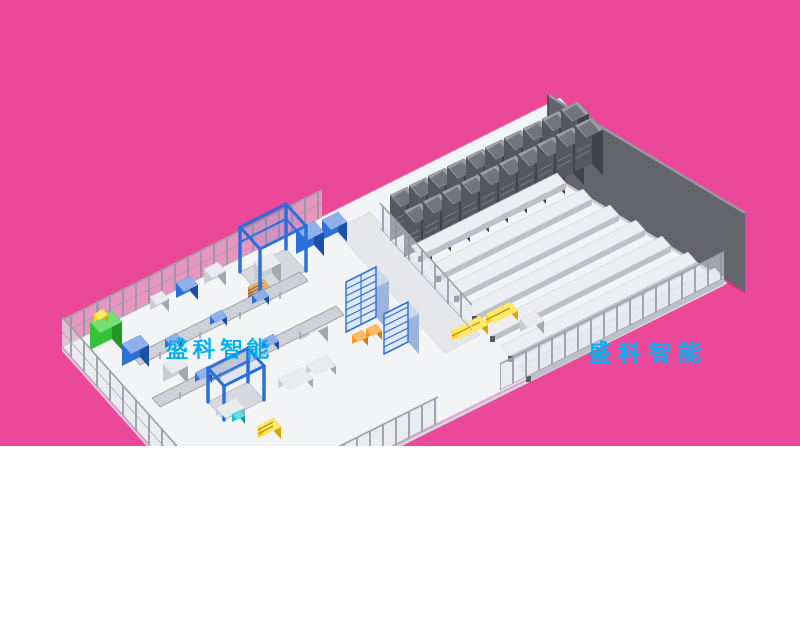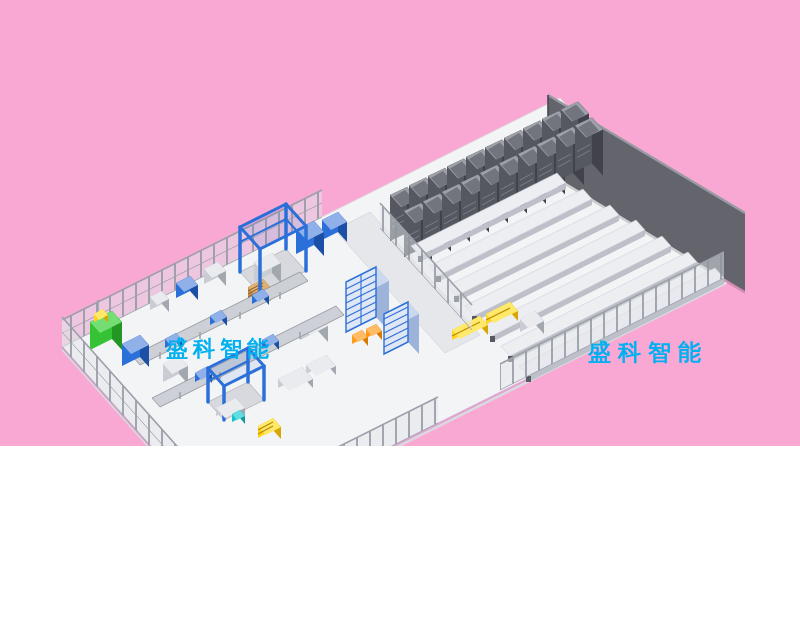--- a/index.html
+++ b/index.html
@@ -1,17 +1,17 @@
 <!DOCTYPE html>
 <html style="--floor: #f3f4f6; --floor_edge: #dfa8d0; --wall: #63646c; --wall_top: #989aa2; --cabinet_front: #565861; --cabinet_side: #41434b; --cabinet_top: #9da0a8; --shelf_top: #edeef2; --shelf_front: #bdc0c8; --fence: #9ba0a9; --machine_blue: #2b6fd8; --machine_blue_dark: #1c4fa6; --machine_blue_top: #8fb0e8; --steel_front: #c9ccd3; --steel_side: #a3a7af; --steel_top: #e9ebef; --green: #35c335; --yellow: #ffd41e; --orange: #ff9c1c; --tan: #c89254; --cyan_box: #17c2ca; --walkway: #e6e7eb;"><head>
 <meta charset="utf-8">
 <title></title>
 <style>
   html,body{margin:0;padding:0;background:#ffffff;}
-  .stage{position:relative;width:800px;height:446px;background:#f9a8d4;overflow:hidden;
+  .stage{position:relative;width:800px;height:446px;background:#ec4899;overflow:hidden;
          font-family:"DejaVu Sans","Liberation Sans",sans-serif;}
   svg{display:block;}
 
   .floor{fill:var(--floor,#f3f4f6);stroke:#dcdde2;stroke-width:.8;}
   .floor-thick{fill:#d9dae0;}
   .pink-edge{stroke:var(--floor_edge,#dfa8d0);stroke-width:2.4;fill:none;stroke-linejoin:round;}
   .walkway{fill:var(--walkway,#e6e7eb);stroke:#cfd2d8;stroke-width:.7;}
 
   .wall{fill:var(--wall,#63646c);}
   .wall-topline{stroke:var(--wall_top,#989aa2);stroke-width:2.4;}

